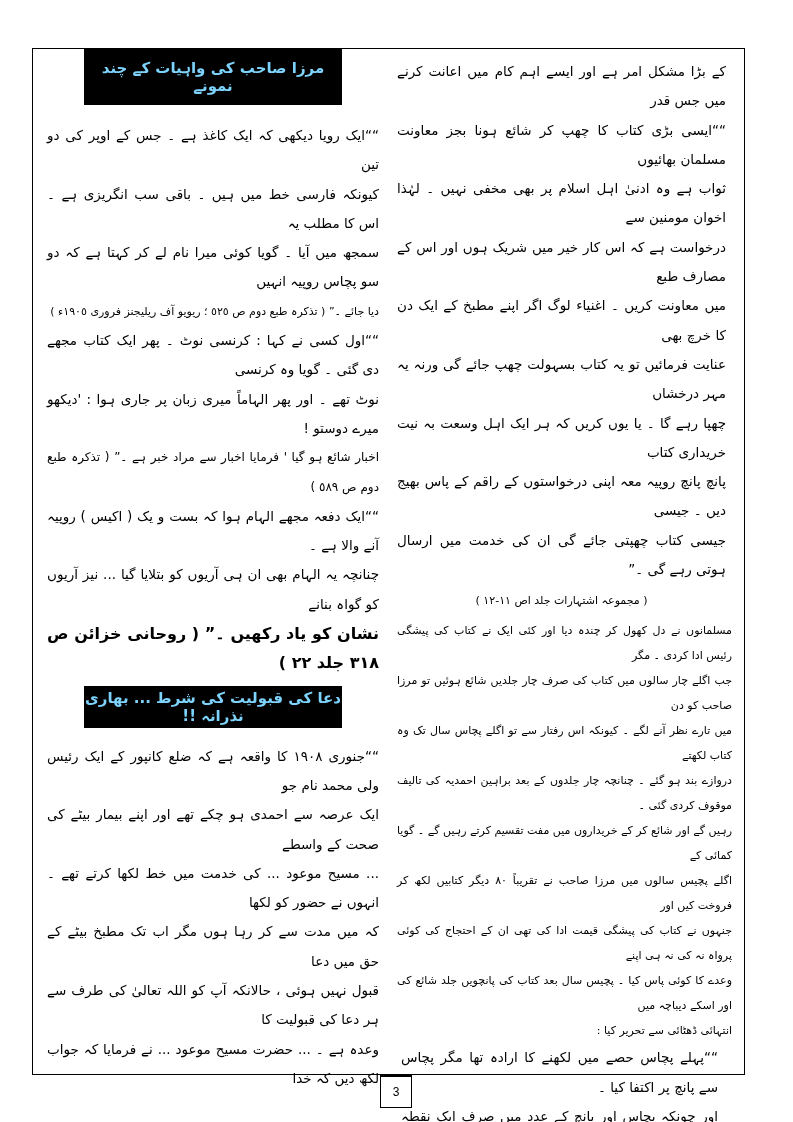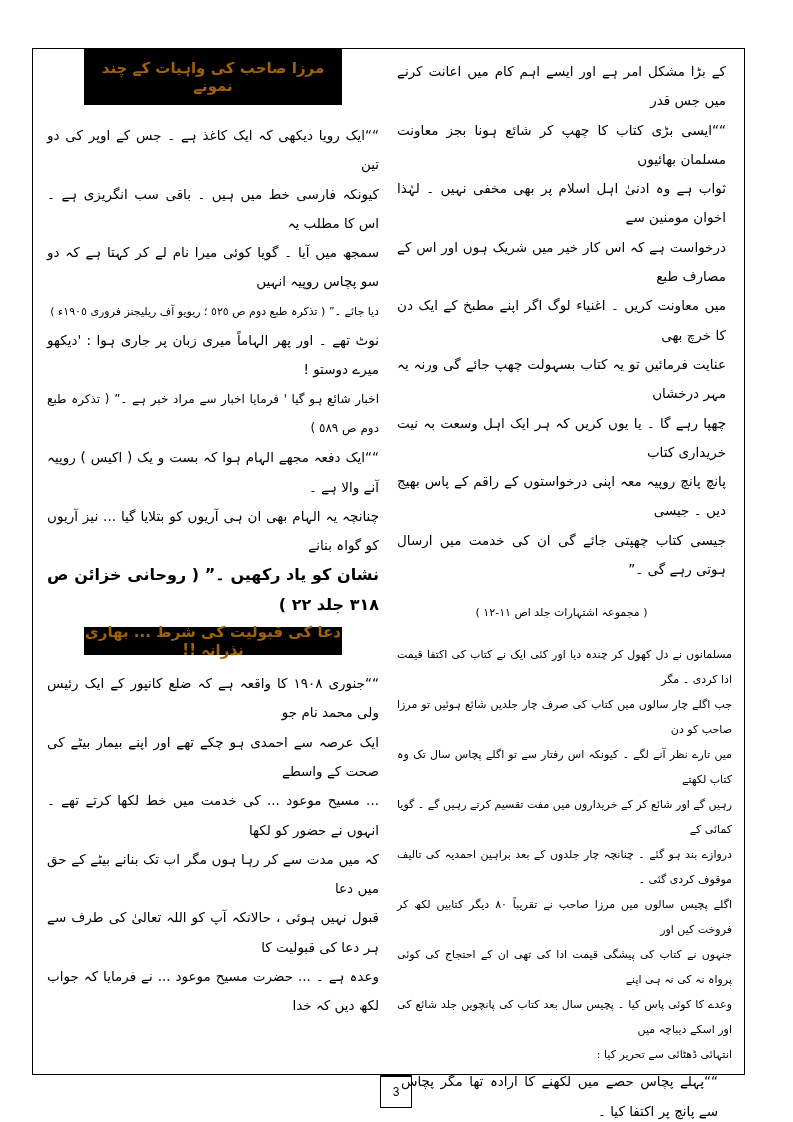--- a/index.html
+++ b/index.html
@@ -5,24 +5,24 @@
   html, body { margin: 0; padding: 0; background: #ffffff; }
   body { width: 793px; height: 1122px; position: relative; overflow: hidden;
          font-family: "DejaVu Sans", sans-serif; color: #000; }
   .frame { position: absolute; left: 32px; top: 48px; width: 713px; height: 1027px;
            border: 1.5px solid #000; box-sizing: border-box; }
   .col { position: absolute; top: 8px; direction: rtl; text-align: justify; }
   .col-right { right: 12px; width: 335px; }
   .col-left { left: 14px; width: 332px; }
   .p { font-size: 13.5px; line-height: 29.3px; margin: 0; text-align-last: right; }
   .p.small { font-size: 11px; line-height: 25px; }
-  .ref { font-size: 10px; line-height: 22px; margin: 16px; text-align: left; direction: rtl; }
+  .ref { font-size: 10px; line-height: 22px; margin: 4px; text-align: left; direction: rtl; }
   .ref.center { text-align: center; }
   .quote { padding-right: 14px; padding-left: 4px; }
-  .heading { background: #000; color: #a16207; text-align: center; direction: rtl;
+  .heading { background: #000; color: #7dd3fc; text-align: center; direction: rtl;
              font-size: 15px; font-weight: bold; margin: 0 auto; display: flex;
              align-items: center; justify-content: center; }
   .page-num { position: absolute; left: 380px; top: 1075px; width: 32px; height: 33px;
               border: 1px solid #000; border-top: 2px solid #000; box-sizing: border-box;
               font-family: "Liberation Sans", sans-serif; font-size: 12px;
               display: flex; align-items: center; justify-content: center; }
 </style>
 </head>
 <body>
 
@@ -36,25 +36,25 @@
       <p class="p">درخواست ہے کہ اس کار خیر میں شریک ہوں اور اس کے مصارف طبع</p>
       <p class="p">میں معاونت کریں ۔ اغنیاء لوگ اگر اپنے مطبخ کے ایک دن کا خرچ بھی</p>
       <p class="p">عنایت فرمائیں تو یہ کتاب بسہولت چھپ جائے گی ورنہ یہ مہر درخشاں</p>
       <p class="p">چھپا رہے گا ۔ یا یوں کریں کہ ہر ایک اہل وسعت بہ نیت خریداری کتاب</p>
       <p class="p">پانچ پانچ روپیہ معہ اپنی درخواستوں کے راقم کے پاس بھیج دیں ۔ جیسی</p>
       <p class="p">جیسی کتاب چھپتی جائے گی ان کی خدمت میں ارسال ہوتی رہے گی ۔”</p>
       <p class="ref center" style="font-size:11px;line-height:26px;">( مجموعہ اشتہارات جلد اص ١١-١٢ )</p>
     </div>
 
     <div>
-      <p class="p small">مسلمانوں نے دل کھول کر چندہ دیا اور کئی ایک نے کتاب کی اکتفا قیمت ادا کردی ۔ مگر</p>
+      <p class="p small">مسلمانوں نے دل کھول کر چندہ دیا اور کئی ایک نے کتاب کی پیشگی رئیس ادا کردی ۔ مگر</p>
       <p class="p small">جب اگلے چار سالوں میں کتاب کی صرف چار جلدیں شائع ہوئیں تو مرزا صاحب کو دن</p>
       <p class="p small">میں تارے نظر آنے لگے ۔ کیونکہ اس رفتار سے تو اگلے پچاس سال تک وہ کتاب لکھتے</p>
+      <p class="p small">دروازے بند ہو گئے ۔ چنانچہ چار جلدوں کے بعد براہین احمدیہ کی تالیف موقوف کردی گئی ۔</p>
       <p class="p small">رہیں گے اور شائع کر کے خریداروں میں مفت تقسیم کرتے رہیں گے ۔ گویا کمائی کے</p>
-      <p class="p small">دروازے بند ہو گئے ۔ چنانچہ چار جلدوں کے بعد براہین احمدیہ کی تالیف موقوف کردی گئی ۔</p>
       <p class="p small">اگلے پچیس سالوں میں مرزا صاحب نے تقریباً ٨٠ دیگر کتابیں لکھ کر فروخت کیں اور</p>
       <p class="p small">جنہوں نے کتاب کی پیشگی قیمت ادا کی تھی ان کے احتجاج کی کوئی پرواہ نہ کی نہ ہی اپنے</p>
       <p class="p small">وعدے کا کوئی پاس کیا ۔ پچیس سال بعد کتاب کی پانچویں جلد شائع کی اور اسکے دیباچہ میں</p>
       <p class="p small">انتہائی ڈھٹائی سے تحریر کیا :</p>
     </div>
 
     <div class="quote">
       <p class="p">““پہلے پچاس حصے میں لکھنے کا ارادہ تھا مگر پچاس سے پانچ پر اکتفا کیا ۔</p>
       <p class="p">اور چونکہ پچاس اور پانچ کے عدد میں صرف ایک نقطہ کا فرق ہے اس</p>
 
@@ -66,37 +66,38 @@
     <div class="heading" style="width:258px;height:56px;margin-top:-8px;margin-bottom:16px;">مرزا صاحب کی واہیات کے چند نمونے</div>
 
     <div>
       <p class="p">““ایک رویا دیکھی کہ ایک کاغذ ہے ۔ جس کے اوپر کی دو تین</p>
       <p class="p">کیونکہ فارسی خط میں ہیں ۔ باقی سب انگریزی ہے ۔ اس کا مطلب یہ</p>
       <p class="p">سمجھ میں آیا ۔ گویا کوئی میرا نام لے کر کہتا ہے کہ دو سو پچاس روپیہ انہیں</p>
       <p class="p" style="font-size:11px;">دیا جائے ۔” ( تذکرہ طبع دوم ص ٥٢٥ ؛ ریویو آف ریلیجنز فروری ١٩٠٥ء )</p>
     </div>
 
     <div>
+      <p class="p">““اول کسی نے کہا : کرنسی نوٹ ۔ پھر ایک کتاب مجھے دی گئی ۔ گویا وہ کرنسی</p>
       <p class="p">نوٹ تھے ۔ اور پھر الہاماً میری زبان پر جاری ہوا : 'دیکھو میرے دوستو !</p>
       <p class="p" style="font-size:12px;">اخبار شائع ہو گیا ' فرمایا اخبار سے مراد خبر ہے ۔” ( تذکرہ طبع دوم ص ٥٨٩ )</p>
     </div>
 
     <div>
       <p class="p">““ایک دفعہ مجھے الہام ہوا کہ بست و یک ( اکیس ) روپیہ آنے والا ہے ۔</p>
       <p class="p">چنانچہ یہ الہام بھی ان ہی آریوں کو بتلایا گیا ... نیز آریوں کو گواہ بنانے</p>
       <p class="p" style="font-size:16px;font-weight:bold;">نشان کو یاد رکھیں ۔” ( روحانی خزائن ص ٣١٨ جلد ٢٢ )</p>
     </div>
 
-    <div class="heading" style="width:258px;height:28px;margin-top:8px;margin-bottom:14px;text-align:center;">دعا کی قبولیت کی شرط ... بھاری نذرانہ !!</div>
+    <div class="heading" style="width:258px;height:42px;margin-top:8px;margin-bottom:14px;text-align:center;">دعا کی قبولیت کی شرط ... بھاری نذرانہ !!</div>
 
     <div>
       <p class="p">““جنوری ١٩٠٨ کا واقعہ ہے کہ ضلع کانپور کے ایک رئیس ولی محمد نام جو</p>
       <p class="p">ایک عرصہ سے احمدی ہو چکے تھے اور اپنے بیمار بیٹے کی صحت کے واسطے</p>
       <p class="p">... مسیح موعود ... کی خدمت میں خط لکھا کرتے تھے ۔ انہوں نے حضور کو لکھا</p>
-      <p class="p">کہ میں مدت سے کر رہا ہوں مگر اب تک بنانے بیٹے کے حق میں دعا</p>
+      <p class="p">کہ میں مدت سے کر رہا ہوں مگر اب تک مطبخ بیٹے کے حق میں دعا</p>
       <p class="p">قبول نہیں ہوئی ، حالانکہ آپ کو اللہ تعالیٰ کی طرف سے ہر دعا کی قبولیت کا</p>
       <p class="p">وعدہ ہے ۔ ... حضرت مسیح موعود ... نے فرمایا کہ جواب لکھ دیں کہ خدا</p>
 
     </div>
 
   </div>
 </div>
 
 <div class="page-num">3</div>
 

